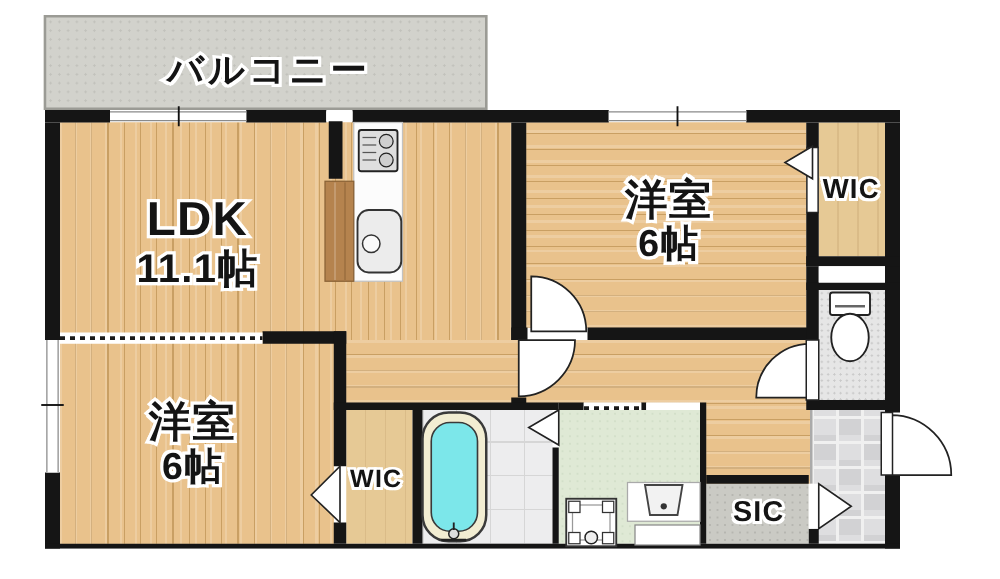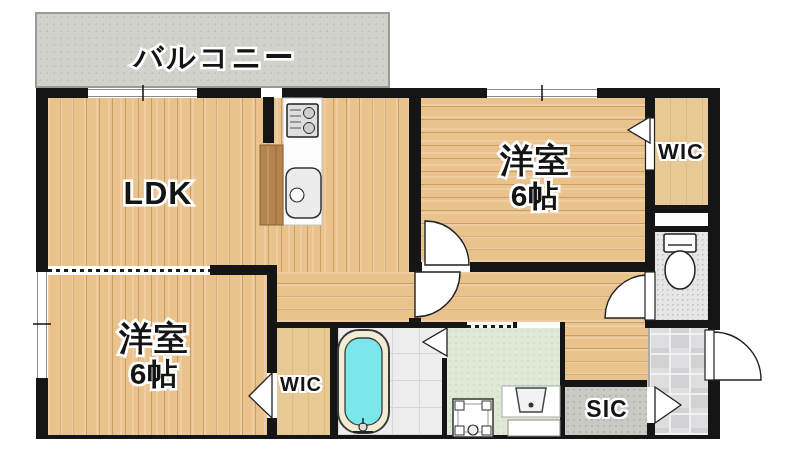--- a/index.html
+++ b/index.html
@@ -177,21 +177,22 @@
 
     <line x1="143" y1="85" x2="143" y2="101" stroke="#111" stroke-width="1.5"></line>
     <line x1="542" y1="85" x2="542" y2="101" stroke="#111" stroke-width="1.5"></line>
     <line x1="33" y1="324" x2="51" y2="324" stroke="#111" stroke-width="1.5"></line>
   </svg>
 
   <div class="room-label" style="left:215px;top:57px;font-size:29px;letter-spacing:3px;">
     <span>バルコニー</span>
   </div>
   <div class="room-label" style="left:158px;top:186px;">
-    <div style="font-size:32px;margin-top:16px;">LDK</div>
+    <div style="font-size:38px;margin-top:16px;">LDK</div>
+    <div style="font-size:32px;">11.1帖</div>
   </div>
   <div class="room-label" style="left:535px;top:177px;">
     <div style="font-size:34px;">洋室</div>
     <div style="font-size:30px;">6帖</div>
   </div>
   <div class="room-label" style="left:681px;top:152px;font-size:22px;-webkit-text-stroke:4px #fff;">
     <span>WIC</span>
   </div>
   <div class="room-label" style="left:154px;top:355px;">
     <div style="font-size:34px;">洋室</div>

